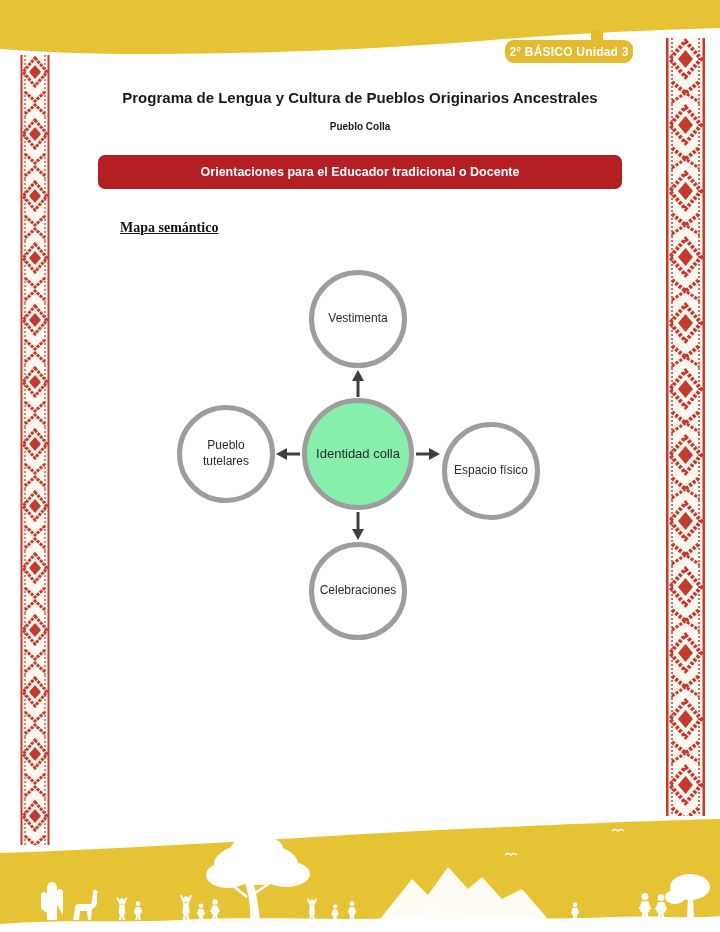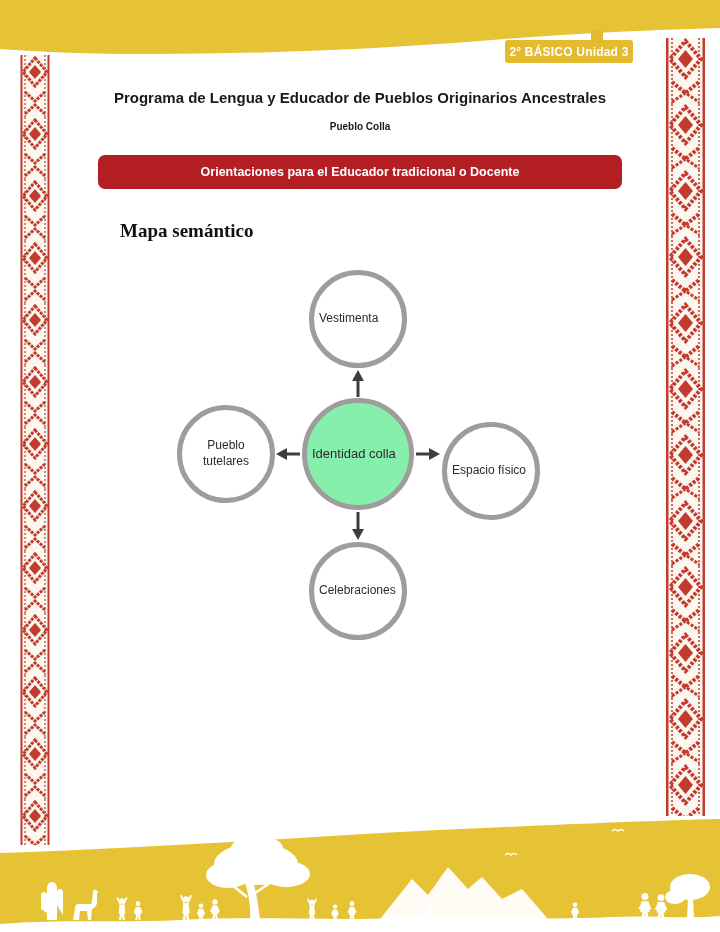--- a/index.html
+++ b/index.html
@@ -4,47 +4,47 @@
 <style>
   html,body{margin:0;padding:0;background:#ffffff;}
   .page{
     position:relative;width:720px;height:932px;background:#ffffff;
     overflow:hidden;font-family:"Liberation Sans",sans-serif;color:#1a1a1a;
   }
   
   .top-band{position:absolute;left:0;top:0;width:720px;height:80px;}
   .unit-badge{
     position:absolute;left:505px;top:40px;width:128px;height:23px;
-    background:#E4BA2F;border-radius:3px;color:#ffffff;
+    background:#E4BA2F;border-radius:9px;color:#ffffff;
     font-size:12px;font-weight:bold;display:flex;align-items:center;justify-content:center;
     letter-spacing:.2px;
   }
   .badge-tab{position:absolute;left:591px;top:30px;width:12px;height:13px;background:#E4BA2F;}
   
   .border-left{position:absolute;left:20px;top:55px;width:30px;height:790px;}
   .border-right{position:absolute;left:665px;top:38px;width:41px;height:778px;}
   
   .title-block{position:absolute;left:60px;top:90px;width:600px;text-align:center;}
   .title-line1{font-size:15px;font-weight:bold;line-height:1;}
   .title-line2{font-size:10px;font-weight:bold;line-height:1;margin-top:17px;}
   .banner{
     position:absolute;left:98px;top:155px;width:524px;height:34px;
     background:#B41F24;display:flex;align-items:center;justify-content:center;border-radius:7px;
   }
   .banner span{color:#ffffff;font-size:12.5px;font-weight:bold;}
   .section-heading{
     position:absolute;left:120px;top:220px;
-    font-family:"Liberation Serif",serif;font-size:19px;font-weight:bold;color:#111;
+    font-family:"Liberation Serif",serif;font-size:14px;font-weight:bold;color:#111;text-decoration:underline;
   }
   
   .diagram{position:absolute;left:170px;top:260px;width:390px;height:410px;}
   .arrows{position:absolute;left:0;top:0;width:390px;height:410px;pointer-events:none;}
   .node{
     position:absolute;border-radius:50%;border:5px solid #9D9D9D;background:#ffffff;
-    display:flex;align-items:center;text-align:center;
+    display:flex;align-items:center;justify-content:center;text-align:center;
     font-size:12px;color:#2b2b2b;box-sizing:border-box;line-height:1.3;padding:0 5px;
   }
   .node-top{left:139px;top:10px;width:98px;height:98px;}
   .node-center{left:132px;top:138px;width:112px;height:112px;background:#86efac;font-size:13px;}
   .node-left{left:7px;top:145px;width:98px;height:98px;}
   .node-right{left:272px;top:162px;width:98px;height:98px;}
   .node-bottom{left:139px;top:282px;width:98px;height:98px;}
   
   .footer-band{position:absolute;left:0;top:817px;width:720px;height:115px;}
 </style>
@@ -89,21 +89,21 @@
         <path d="M20.5,3 L36,21 L20.5,39 L5,21 Z" fill="none" stroke="#C23B2E" stroke-width="4" stroke-dasharray="3,1.5"></path>
         <path d="M20.5,12 L28,21 L20.5,30 L13,21 Z" fill="#C23B2E"></path>
         <path d="M7,44 L20.5,55 L34,44" fill="none" stroke="#C23B2E" stroke-width="4" stroke-dasharray="3,1.5"></path>
         <path d="M7,64 L20.5,55 L34,64" fill="none" stroke="#C23B2E" stroke-width="3" stroke-dasharray="3,1.5"></path>
       </pattern>
     </defs>
     <rect width="41" height="778" fill="url(#motifR)"></rect>
   </svg>
 
   <div class="title-block">
-    <div class="title-line1">Programa de Lengua y Educador de Pueblos Originarios Ancestrales</div>
+    <div class="title-line1">Programa de Lengua y Cultura de Pueblos Originarios Ancestrales</div>
     <div class="title-line2">Pueblo Colla</div>
   </div>
 
   <div class="banner">
     <span>Orientaciones para el Educador tradicional o Docente</span>
   </div>
 
   <div class="section-heading">Mapa semántico</div>
 
   <div class="diagram">

